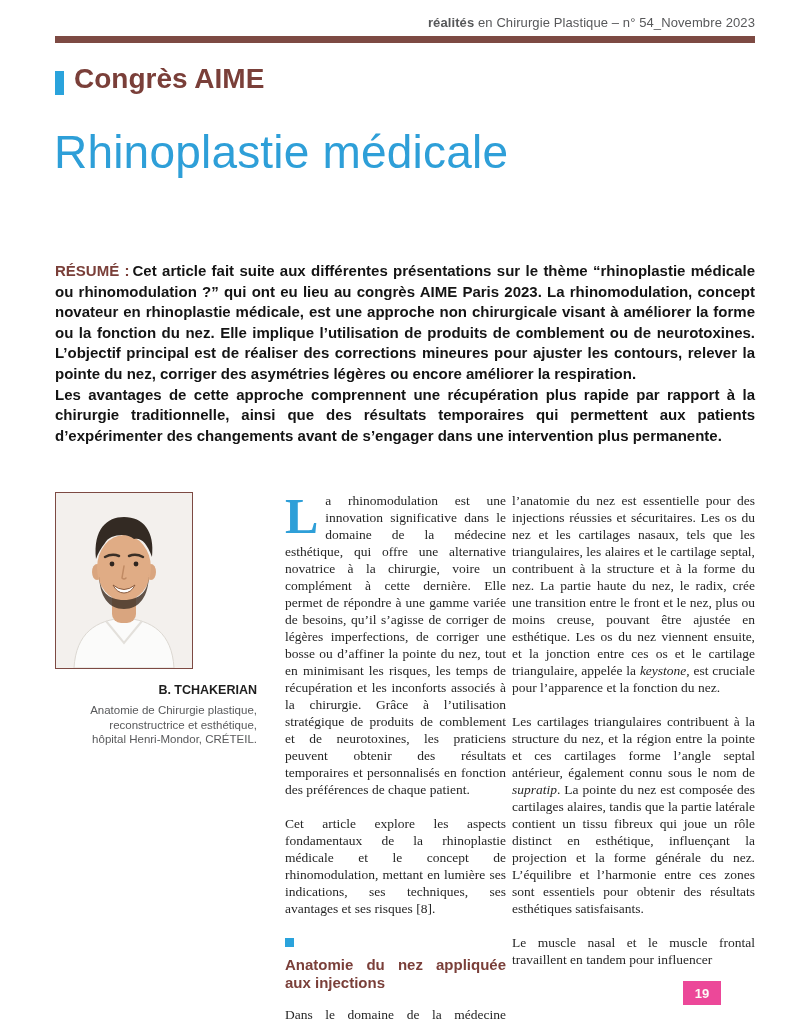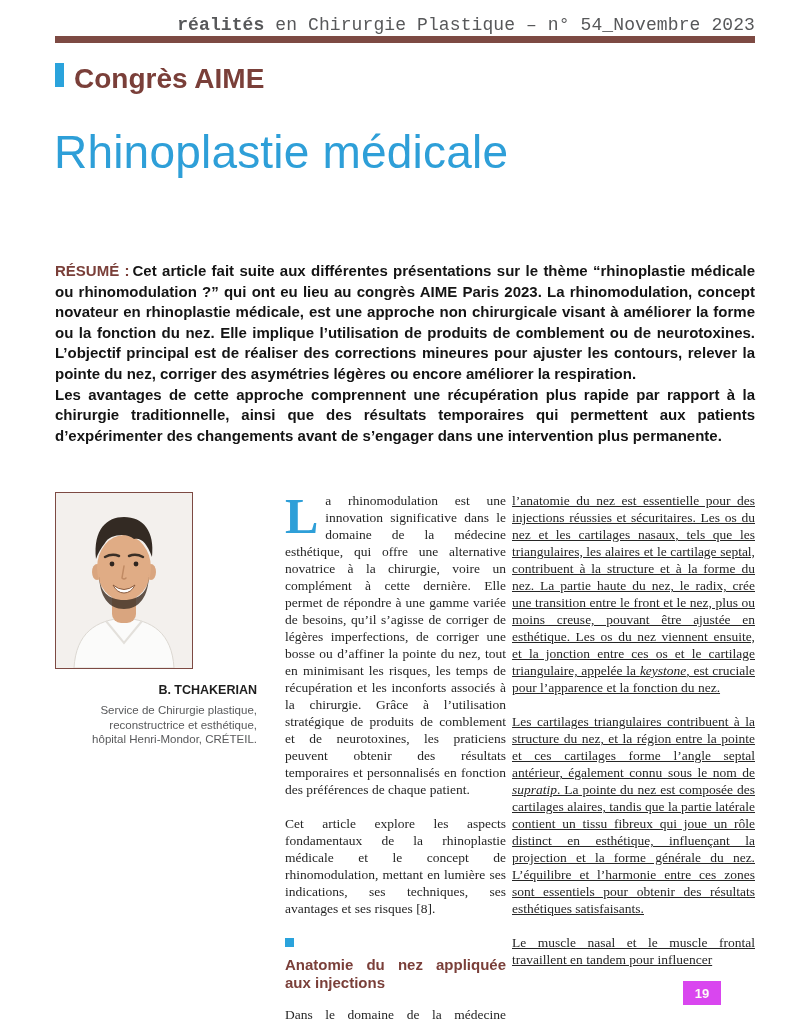--- a/index.html
+++ b/index.html
@@ -1,53 +1,53 @@
 <!DOCTYPE html>
 <html lang="fr"><head>
 <meta charset="utf-8">
 <style>
   html,body { margin:0; padding:0; background:#ffffff; }
   .page {
     position:relative; width:796px; height:1024px; background:#ffffff;
     overflow:hidden; font-family:"Liberation Sans", sans-serif; color:#222;
   }
   
-  .journal-line { position:absolute; top:15px; right:41px; font-size:18px; color:#57585a; letter-spacing:.1px;font-family:Liberation Mono, monospace; }
+  .journal-line { position:absolute; top:15px; right:41px; font-size:13px; color:#57585a; letter-spacing:.1px; }
   .journal-line .jb { font-weight:700; }
   .header-rule { position:absolute; left:55px; top:36px; width:700px; height:7px; background:#7d4a43; }
   
-  .rubric { position:absolute; left:55px; top:63px; display:flex; align-items:flex-start; gap:10px; }
+  .rubric { position:absolute; left:55px; top:63px; display:flex; align-items:flex-end; gap:10px; }
   .rubric .bullet { width:9px; height:24px; background:#2aa3dc; }
   .rubric h2 { margin:0; font-size:28px; font-weight:700; color:#7a3f39; }
   
   .title { position:absolute; left:54px; top:128px; margin:0; font-size:46px; line-height:48px; font-weight:400; color:#2e9fd8; letter-spacing:.2px; }
   
   .resume { position:absolute; left:55px; top:261px; width:700px; font-size:15px; line-height:20.6px; font-weight:700; color:#141414; text-align:justify; }
   .resume p { margin:0; }
   .resume .resume-label { color:#7a3f39; margin-right:3px; }
   
   .col { position:absolute; top:492px; font-family:"Liberation Serif", serif; font-size:13.5px; line-height:17px; color:#262626; text-align:justify; }
   .col p { margin:0 0 17px 0; }
   .col em { font-style:italic; }
   .col-left  { left:55px;  width:202px; font-family:"Liberation Sans", sans-serif; text-align:right; }
   .col-mid   { left:285px; width:221px; }
-  .col-right { left:512px; width:243px;text-decoration:underline; }
+  .col-right { left:512px; width:243px; }
   .dropcap { float:left; font-size:50px; line-height:44px; font-weight:700; color:#2e9fd8; padding:2px 7px 0 0; }
   .subhead { display:flex; gap:9px; margin:21px 0 14px 0; font-family:"Liberation Sans", sans-serif;flex-direction:column; }
   .subhead .bullet2 { flex:0 0 9px; width:9px; background:#2aa3dc; }
   .subhead h3 { margin:0; font-size:15px; line-height:18px; font-weight:700; color:#7a3f39; }
   
   .photo-frame { width:136px; height:175px; border:1px solid #7d4a43; background:#f3f0ed; }
   .photo-frame svg { display:block; }
   .author { margin-top:13px; }
   .author .name { font-size:12.5px; font-weight:700; color:#1e1e1e; margin-bottom:4px; }
   .author .aff { font-size:11.5px; line-height:14.5px; color:#58595b; }
   
   .page-badge {
-    position:absolute; left:683px; top:981px; width:38px; height:24px; background:#d946ef;
+    position:absolute; left:683px; top:981px; width:38px; height:24px; background:#ec4899;
     color:#fdfbf7; font-size:13px; font-weight:700; display:flex; align-items:center; justify-content:center;
   }
 </style>
 </head>
 <body>
 
 <div class="page">
 
   <div class="journal-line">
     <span class="jb">réalités</span><span> en Chirurgie Plastique – n° 54_Novembre 2023</span>
@@ -83,21 +83,21 @@
         <path d="M49 64 Q56 60 63 63" stroke="#3a2f26" stroke-width="2.5" fill="none" stroke-linecap="round"></path>
         <path d="M73 63 Q80 60 87 64" stroke="#3a2f26" stroke-width="2.5" fill="none" stroke-linecap="round"></path>
         <circle cx="56" cy="71" r="2.4" fill="#2f2620"></circle>
         <circle cx="80" cy="71" r="2.4" fill="#2f2620"></circle>
         <path d="M68 73 L66 85 Q68 87 70 85" stroke="#c08a63" stroke-width="1.5" fill="none" stroke-linecap="round"></path>
         <path d="M57 92 Q68 101 79 92 Q75 100 68 100 Q61 100 57 92 Z" fill="#ffffff" stroke="#8a5b3e" stroke-width="1"></path>
       </svg>
     </div>
     <div class="author">
       <div class="name">B. TCHAKERIAN</div>
-      <div class="aff">Service de Chirurgie plastique,</div>
+      <div class="aff">Anatomie de Chirurgie plastique,</div>
       <div class="aff">reconstructrice et esthétique,</div>
       <div class="aff">hôpital Henri-Mondor, CRÉTEIL.</div>
     </div>
   </div>
 
   <div class="col col-mid">
     <p><span class="dropcap">L</span><span>a rhinomodulation est une innovation significative dans le domaine de la médecine esthétique, qui offre une alternative novatrice à la chirurgie, voire un complément à cette dernière. Elle permet de répondre à une gamme variée de besoins, qu’il s’agisse de corriger de légères imperfections, de corriger une bosse ou d’affiner la pointe du nez, tout en minimisant les risques, les temps de récupération et les inconforts associés à la chirurgie. Grâce à l’utilisation stratégique de produits de comblement et de neurotoxines, les praticiens peuvent obtenir des résultats temporaires et personnalisés en fonction des préférences de chaque patient.</span></p>
     <p>Cet article explore les aspects fondamentaux de la rhinoplastie médicale et le concept de rhinomodulation, mettant en lumière ses indications, ses techniques, ses avantages et ses risques [8].</p>
     <div class="subhead">
       <span class="bullet2"></span>

